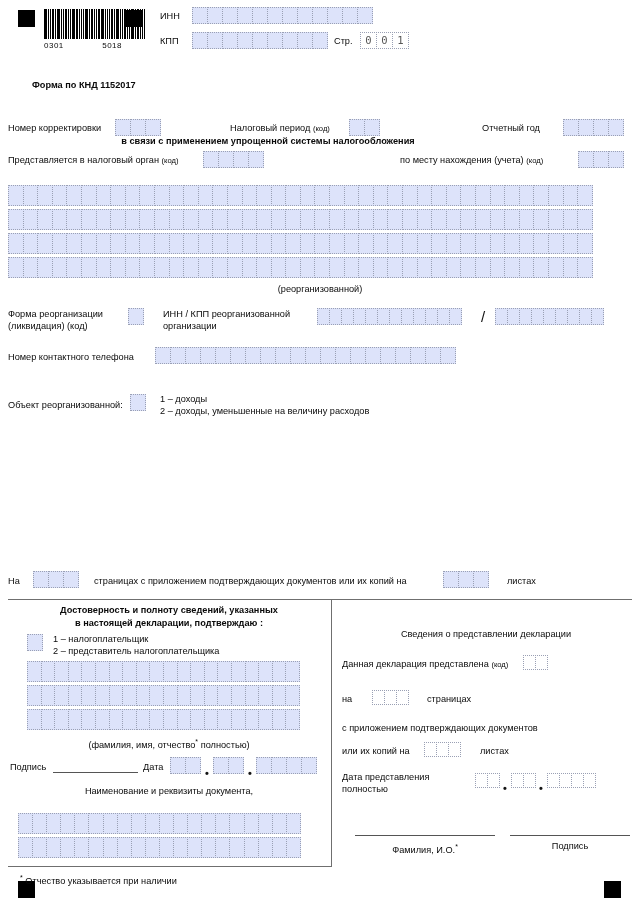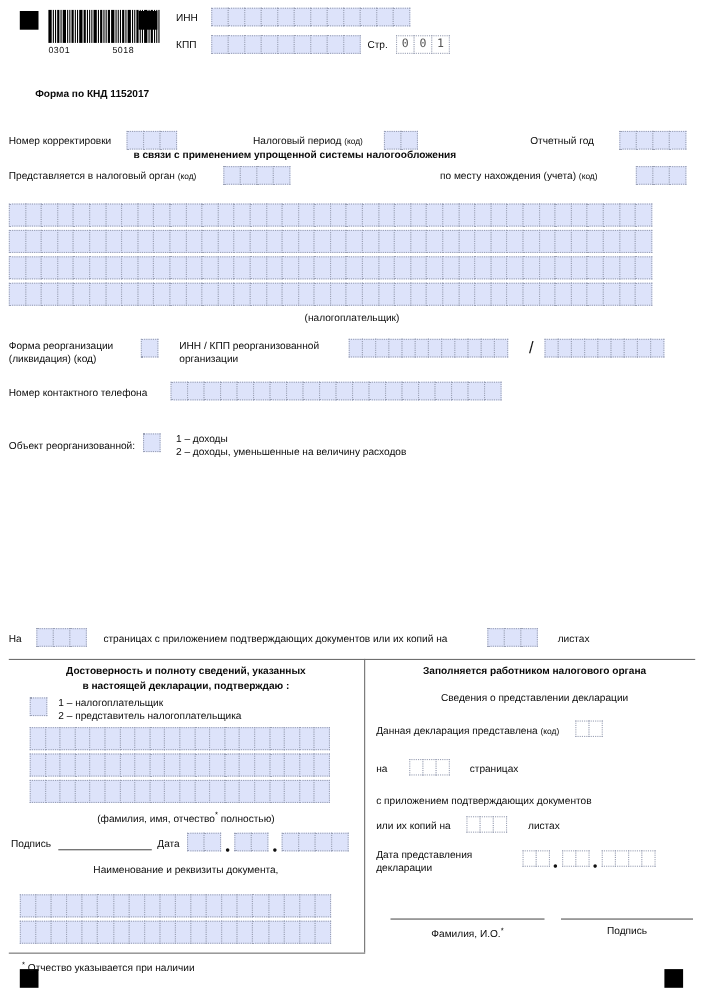--- a/index.html
+++ b/index.html
@@ -364,21 +364,21 @@
         <span style="width: 15.6px; height: 21px;"></span>
         <span style="width: 15.6px; height: 21px;"></span>
         <span style="width: 15.6px; height: 21px;"></span>
         <span style="width: 15.6px; height: 21px;"></span>
         <span style="width: 15.6px; height: 21px;"></span>
         <span style="width: 15.6px; height: 21px;"></span>
         <span style="width: 15.6px; height: 21px;"></span>
         <span style="width: 15.6px; height: 21px;"></span>
       </div>
     </div>
-  <div class="abs lbl ctr" style="left:0;top:284px;width:640px;">(налогоплательщик)</div>
+  <div class="abs lbl ctr" style="left:0;top:284px;width:640px;">(реорганизованной)</div>
 
   <div class="abs lbl" style="left:8px;top:309px;">Форма реорганизации</div>
   <div class="abs lbl" style="left:8px;top:321px;">(ликвидация) (код)</div>
   <div class="cells" style="left:128px;top:308px;">
       <span style="width: 16px; height: 17px; line-height: 15px;"></span>
     </div>
 
   <div class="abs lbl" style="left:163px;top:309px;">ИНН / КПП реорганизованной</div>
   <div class="abs lbl" style="left:163px;top:321px;">организации</div>
   <div class="cells" style="left:317px;top:308px;">
@@ -601,21 +601,20 @@
         <span style="width: 15.1px; height: 21px;"></span>
         <span style="width: 15.1px; height: 21px;"></span>
         <span style="width: 15.1px; height: 21px;"></span>
         <span style="width: 15.1px; height: 21px;"></span>
         <span style="width: 15.1px; height: 21px;"></span>
         <span style="width: 15.1px; height: 21px;"></span>
         <span style="width: 15.1px; height: 21px;"></span>
       </div>
     </div>
 
-  <div class="abs lbl bold ctr" style="left:340px;top:605px;width:292px;">Заполняется работником налогового органа</div>
   <div class="abs lbl ctr" style="left:340px;top:629px;width:292px;">Сведения о представлении декларации</div>
 
   <div class="abs lbl" style="left:342px;top:659px;">
     <span>Данная декларация представлена</span>
     <span class="lbl sm">(код)</span>
   </div>
   <div class="cells white" style="left:523px;top:655px;">
       <span style="width: 13px; height: 15px; line-height: 13px;"></span>
       <span style="width: 13px; height: 15px; line-height: 13px;"></span>
     </div>
@@ -632,21 +631,21 @@
 
   <div class="abs lbl" style="left:342px;top:746px;">или их копий на</div>
   <div class="cells white" style="left:424px;top:742px;">
       <span style="width: 13px; height: 15px; line-height: 13px;"></span>
       <span style="width: 13px; height: 15px; line-height: 13px;"></span>
       <span style="width: 13px; height: 15px; line-height: 13px;"></span>
     </div>
   <div class="abs lbl" style="left:480px;top:746px;">листах</div>
 
   <div class="abs lbl" style="left:342px;top:772px;">Дата представления</div>
-  <div class="abs lbl" style="left:342px;top:784px;">декларации</div>
+  <div class="abs lbl" style="left:342px;top:784px;">полностью</div>
   <div class="cells white" style="left:475px;top:773px;">
       <span style="width: 13px; height: 15px; line-height: 13px;"></span>
       <span style="width: 13px; height: 15px; line-height: 13px;"></span>
     </div>
   <div class="dot-sep" style="left:503px;top:783px;">•</div>
   <div class="cells white" style="left:511px;top:773px;">
       <span style="width: 13px; height: 15px; line-height: 13px;"></span>
       <span style="width: 13px; height: 15px; line-height: 13px;"></span>
     </div>
   <div class="dot-sep" style="left:539px;top:783px;">•</div>

